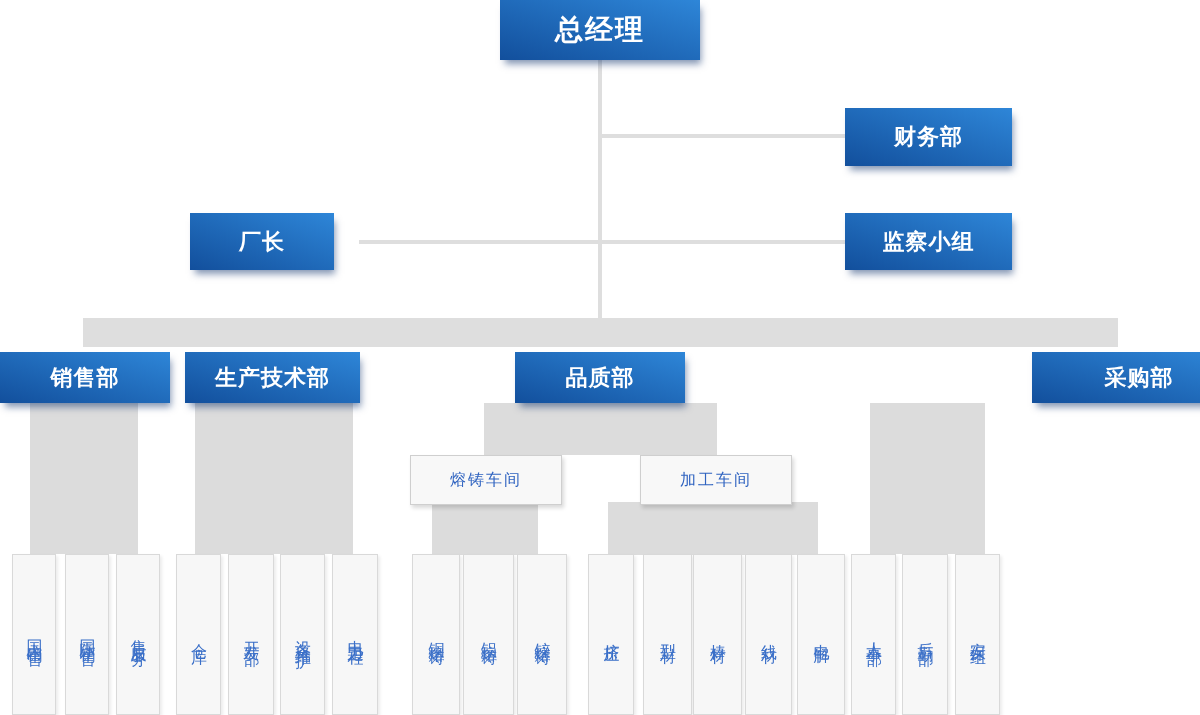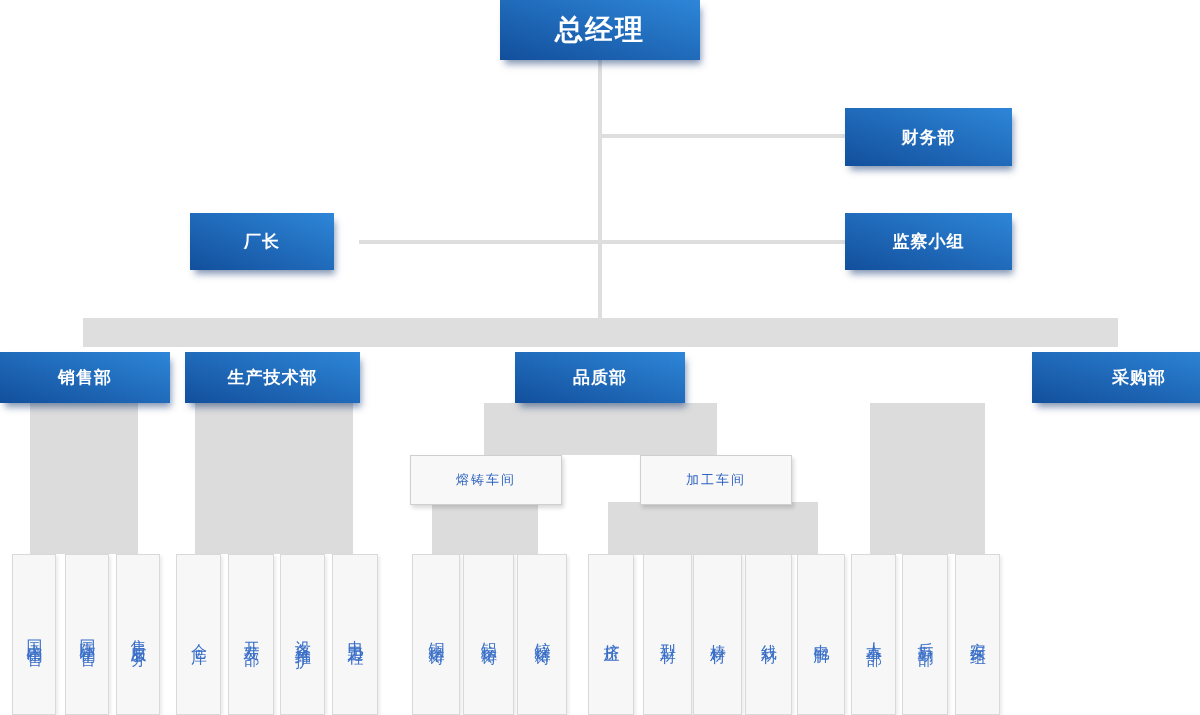--- a/index.html
+++ b/index.html
@@ -4,29 +4,29 @@
 <style>
   html,body{margin:0;padding:0;background:#fff;}
   #stage{
     position:relative;width:1200px;height:715px;overflow:hidden;background:#fff;
     font-family:"Liberation Sans", sans-serif;
   }
   .conn{position:absolute;background:#dedede;}
   .trunk{position:absolute;background:#dcdcdc;}
   .box-blue{
     position:absolute;display:flex;align-items:center;justify-content:center;
-    color:#fff;font-size:17px;font-weight:bold;letter-spacing:1px;
+    color:#fff;font-size:22px;font-weight:bold;letter-spacing:1px;
     background:linear-gradient(to top right,#124f9c,#2e86d8);
     box-shadow:3px 6px 7px -2px rgba(10,45,105,.5);
   }
   .box-root{font-size:28px;letter-spacing:2px;}
   .box-white{
     position:absolute;display:flex;align-items:center;justify-content:center;
     background:#f8f8f8;border:1px solid #cfcfcf;color:#2f63c0;
-    font-size:13px;letter-spacing:2px;
+    font-size:16px;letter-spacing:2px;
     box-shadow:2px 3px 4px rgba(0,0,0,.15);
   }
   .leaf{
     position:absolute;top:554px;height:159px;
     display:flex;align-items:center;justify-content:center;
     background:#f7f7f7;border:1px solid #d9d9d9;color:#3a6fc8;
     font-size:16px;writing-mode:vertical-rl;letter-spacing:4px;
     box-shadow:2px 2px 3px rgba(0,0,0,.08);
   }
 </style>

